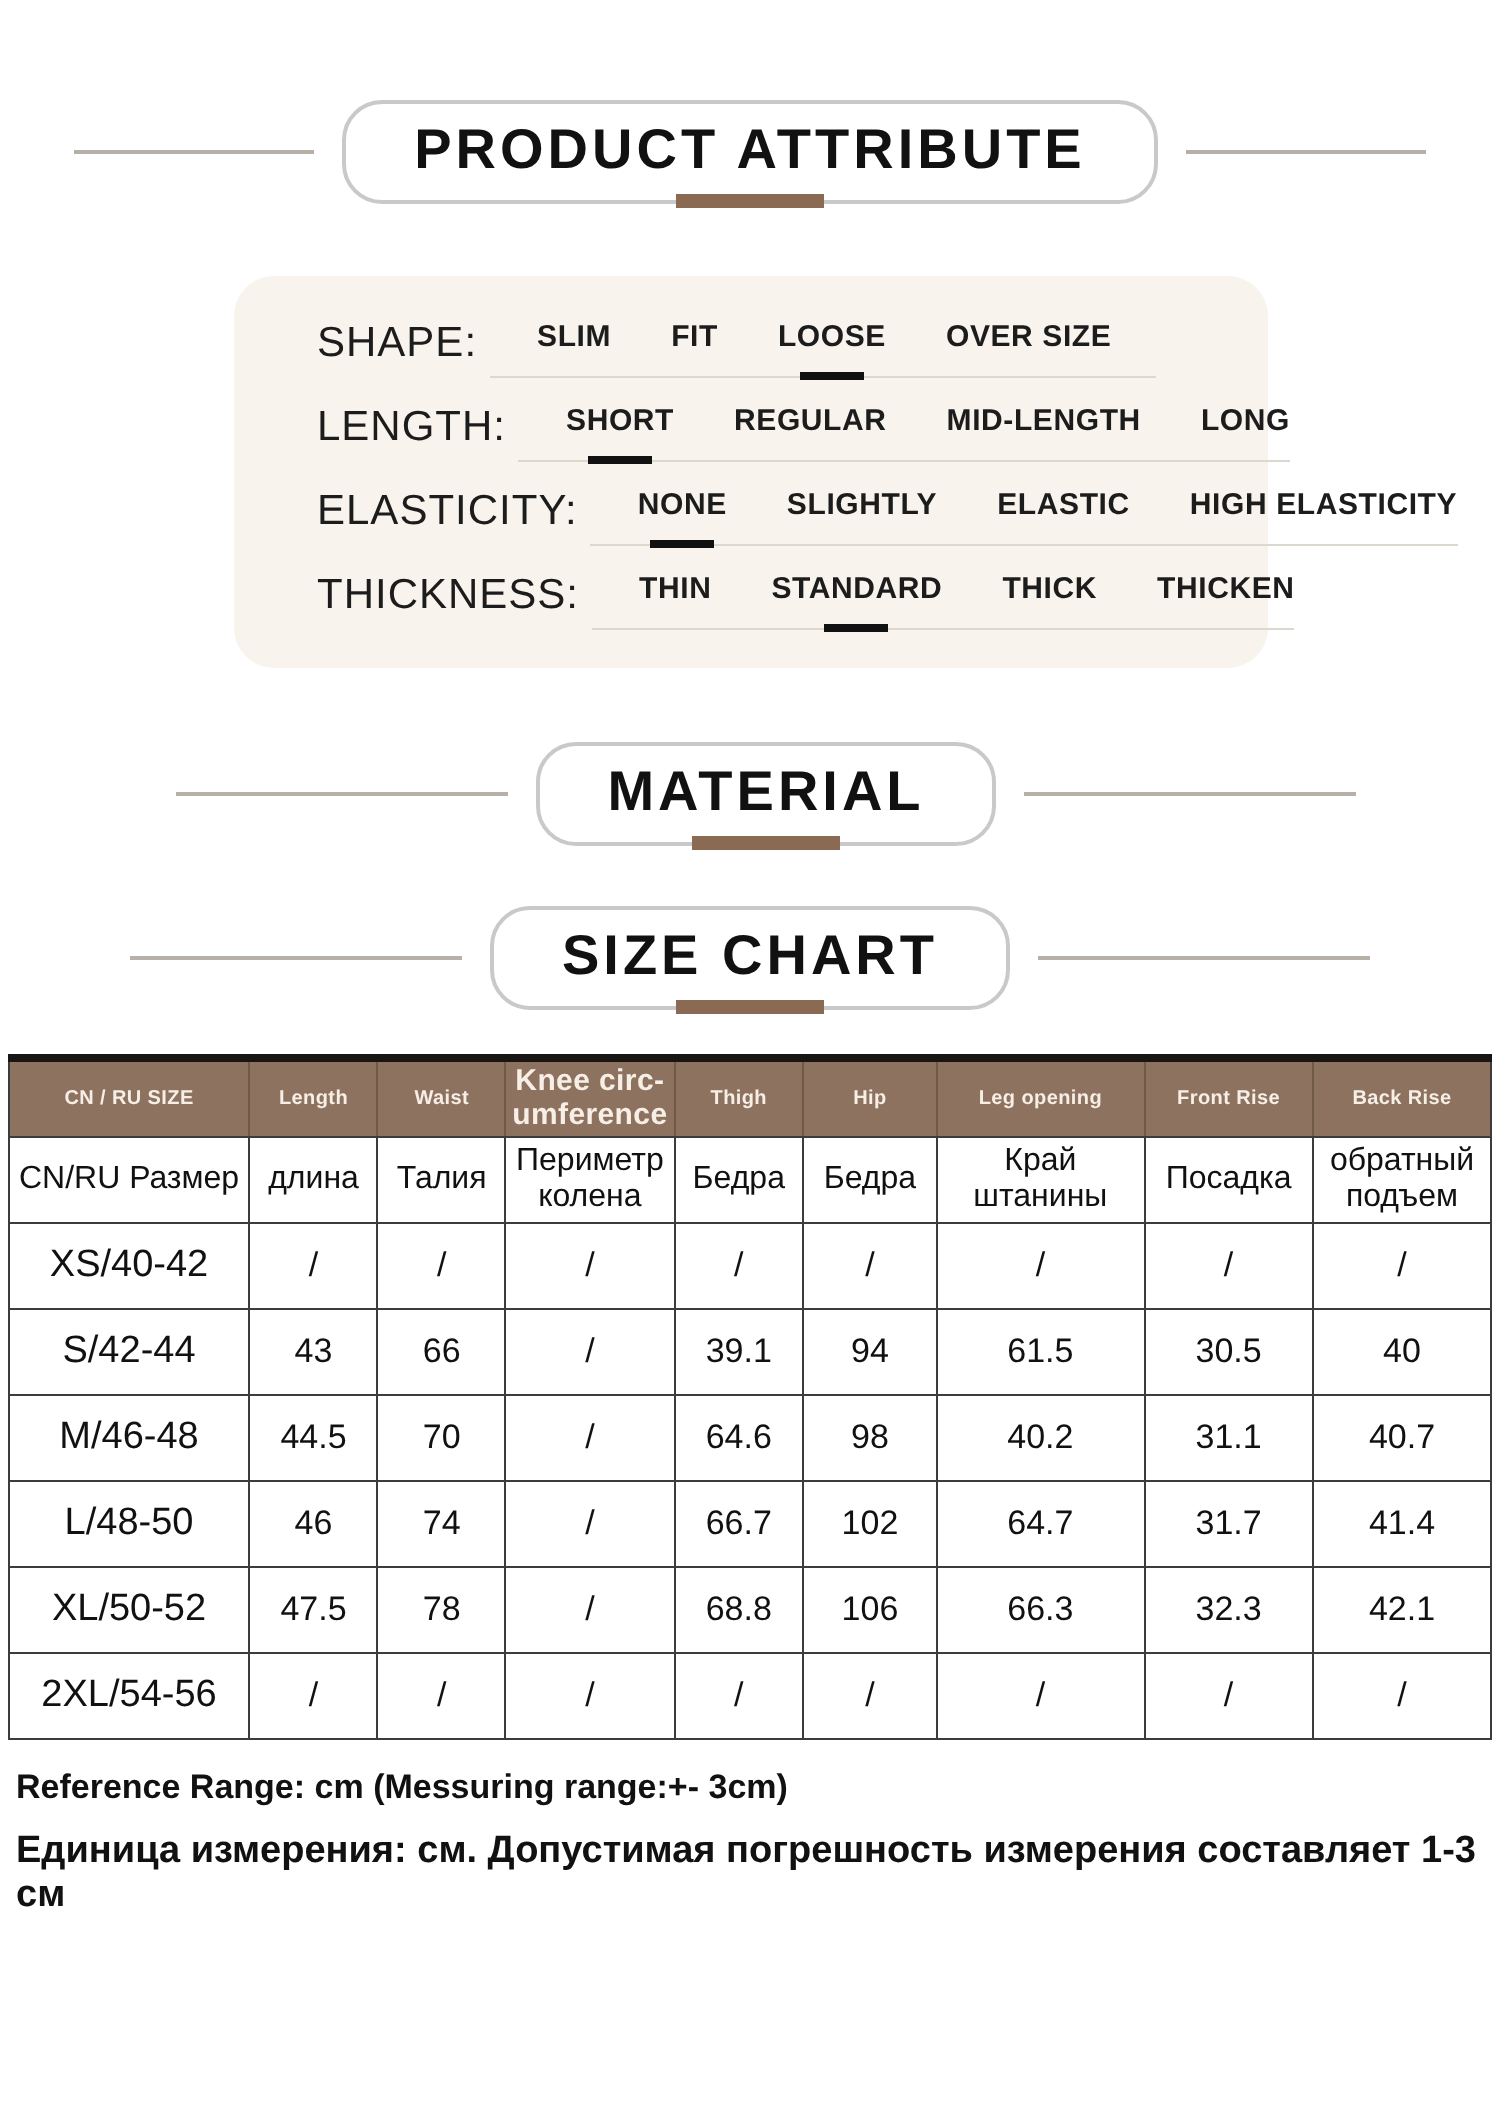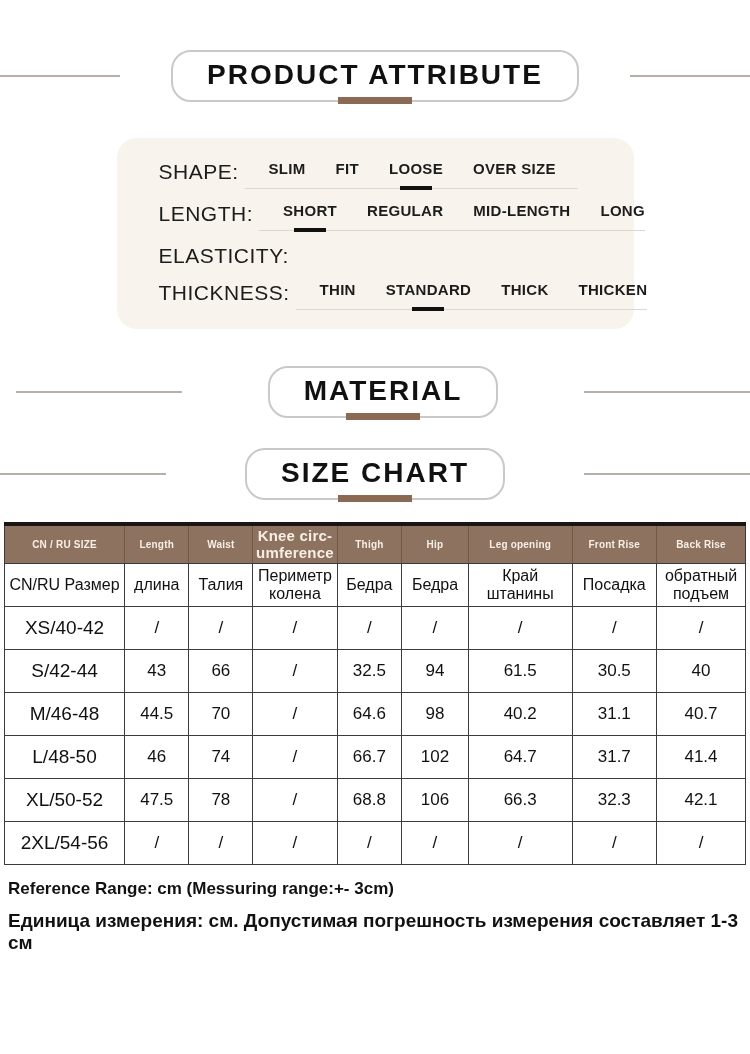--- a/index.html
+++ b/index.html
@@ -4,21 +4,21 @@
 <style>
   * { margin:0; padding:0; box-sizing:border-box; }
   html,body { background:#ffffff; }
   body {
     width:750px; height:1054px; margin:0 auto; overflow:hidden;
     font-family:"Liberation Sans", sans-serif; color:#1a1a1a;
   }
   .page { width:750px; padding-top:50px; }
 
   
-  .sec-header { display:flex; justify-content:space-between; align-items:center; gap:14px; }
+  .sec-header { display:flex; justify-content:center; align-items:center; gap:14px; }
   .dec-line { height:0; border-top:2px solid #b7b0a8; width:166px; flex:0 0 auto; }
   .sec-header.first .dec-line { width:120px; }
   .pill {
     position:relative; display:inline-block;
     border:2px solid #c9c9c9; border-radius:20px;
     padding:7px 34px 9px 34px; background:#fff;
   }
   .pill-text { font-size:28px; font-weight:600; letter-spacing:2px; color:#111; white-space:nowrap; }
   .pill-bar {
     position:absolute; left:50%; transform:translateX(-50%); bottom:-4px;
@@ -110,20 +110,26 @@
       <span class="attr-label">LENGTH:</span>
       <div class="attr-options">
         <span class="opt selected">SHORT</span>
         <span class="opt">REGULAR</span>
         <span class="opt">MID-LENGTH</span>
         <span class="opt">LONG</span>
       </div>
     </div>
     <div class="attr-row">
       <span class="attr-label">ELASTICITY:</span>
+      <div class="attr-options">
+        <span class="opt selected">NONE</span>
+        <span class="opt">SLIGHTLY</span>
+        <span class="opt">ELASTIC</span>
+        <span class="opt">HIGH ELASTICITY</span>
+      </div>
     </div>
     <div class="attr-row">
       <span class="attr-label">THICKNESS:</span>
       <div class="attr-options">
         <span class="opt">THIN</span>
         <span class="opt selected">STANDARD</span>
         <span class="opt">THICK</span>
         <span class="opt">THICKEN</span>
       </div>
     </div>
@@ -196,21 +202,21 @@
       <td>/</td>
       <td>/</td>
       <td>/</td>
       <td>/</td>
     </tr>
     <tr>
       <td class="size-cell">S/42-44</td>
       <td>43</td>
       <td>66</td>
       <td>/</td>
-      <td>32.5</td>
+      <td>39.1</td>
       <td>94</td>
       <td>61.5</td>
       <td>30.5</td>
       <td>40</td>
     </tr>
     <tr>
       <td class="size-cell">M/46-48</td>
       <td>44.5</td>
       <td>70</td>
       <td>/</td>

